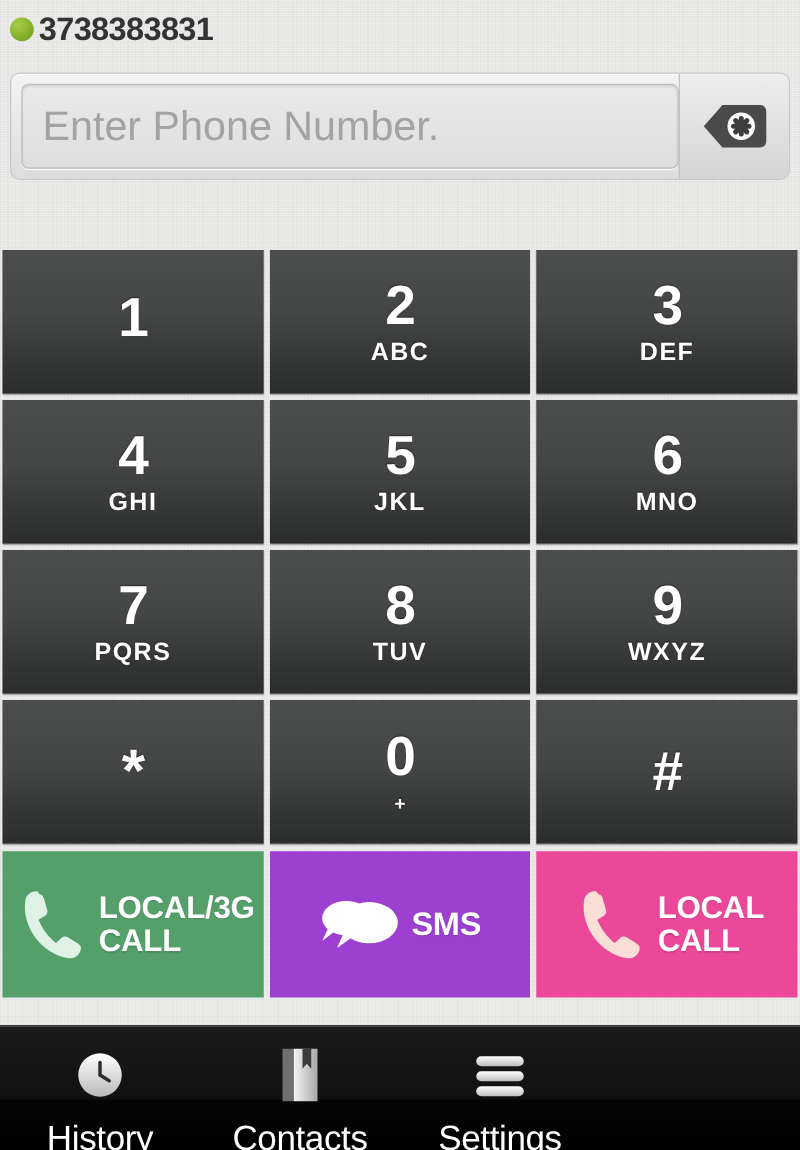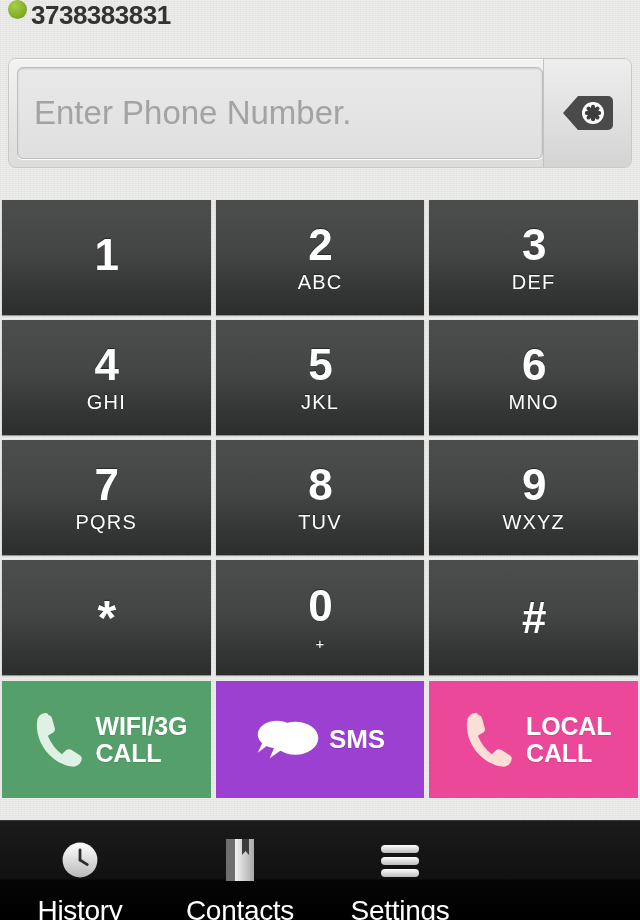--- a/index.html
+++ b/index.html
@@ -12,42 +12,42 @@
     background:#ececea;
     background-image:
       repeating-linear-gradient(0deg, rgba(0,0,0,.022) 0 1px, rgba(255,255,255,.03) 1px 2px),
       repeating-linear-gradient(90deg, rgba(0,0,0,.018) 0 1px, rgba(255,255,255,.025) 1px 3px);
     position:relative;
   }
 
   
   .statusbar {
     height:46px;
-    display:flex; 
+    display:flex; align-items:center;
     padding:0 14px 0 8px;
   }
   .status-dot {
     width:19px; height:19px; border-radius:50%;
     background:radial-gradient(circle at 35% 30%, #a8cf45 0%, #85b22c 55%, #6d9522 100%);
     flex:0 0 auto; margin-right:4px;
   }
   .status-number {
     font-size:26px; font-weight:bold; color:#333;
     letter-spacing:-.5px;
   }
   .status-credit {
     margin-left:auto;
     font-size:25px; font-weight:bold; color:#333;
     letter-spacing:-.3px;
   }
 
   
   .input-row {
     margin:12px 8px 0 8px;
-    height:110px;
+    height:86px;
     display:flex;
     border:1px solid #c8c8c8;
     border-radius:8px;
     background:linear-gradient(#f3f3f3, #dcdcdc);
     box-shadow:0 1px 0 rgba(255,255,255,.8) inset;
     overflow:hidden;
   }
   .phone-field {
     flex:1;
     margin:8px; margin-right:0;
@@ -87,21 +87,21 @@
     align-items:center; justify-content:center;
     cursor:pointer;
     box-shadow:0 1px 1px rgba(0,0,0,.35);
   }
   .key-digit {
     color:#fff; font-size:44px; font-weight:bold;
     line-height:1; letter-spacing:-1px;
     text-shadow:0 -1px 1px rgba(0,0,0,.45);
   }
   .key-letters {
-    color:#fff; font-size:20px; font-weight:normal;
+    color:#fff; font-size:20px; font-weight:bold;
     letter-spacing:1.2px; margin-top:5px; line-height:1;
     text-shadow:0 -1px 1px rgba(0,0,0,.4);
   }
   .key-letters.plus { font-size:15px; letter-spacing:0; margin-top:8px; }
   .key-sym { font-size:48px; }
   .key-sym.hash { font-size:44px; }
 
   
   .actions {
     position:absolute; left:0; right:0;
@@ -215,21 +215,21 @@
   </div>
 </div>
 
 <div class="actions">
 
   <div class="action call">
     <svg width="62" height="62" viewBox="0 0 64 64">
       <path d="M18 6 c-5 0-9 4-9 9 0 22 20 42 42 42 5 0 9-4 9-9 0-2-1-3-3-4l-9-4c-2-1-4 0-5 1l-4 5c-7-4-13-10-17-17l5-4c1-1 2-3 1-5l-4-9c-1-2-2-3-4-3z" fill="#dff0e4" transform="rotate(8 32 32)"></path>
     </svg>
     <div>
-      <div class="action-label">WIFI/3G</div>
+      <div class="action-label">LOCAL/3G</div>
       <div class="action-label">CALL</div>
     </div>
   </div>
 
   <div class="action sms">
     <svg width="66" height="54" viewBox="0 0 72 56">
       <ellipse cx="44" cy="26" rx="25" ry="18" fill="#ffffff"></ellipse>
       <path d="M30 38 l-14 10 6-14 z" fill="#ffffff"></path>
       <ellipse cx="24" cy="22" rx="21" ry="15" fill="#ffffff"></ellipse>
       <path d="M16 32 l-13 10 6-13 z" fill="#ffffff"></path>

